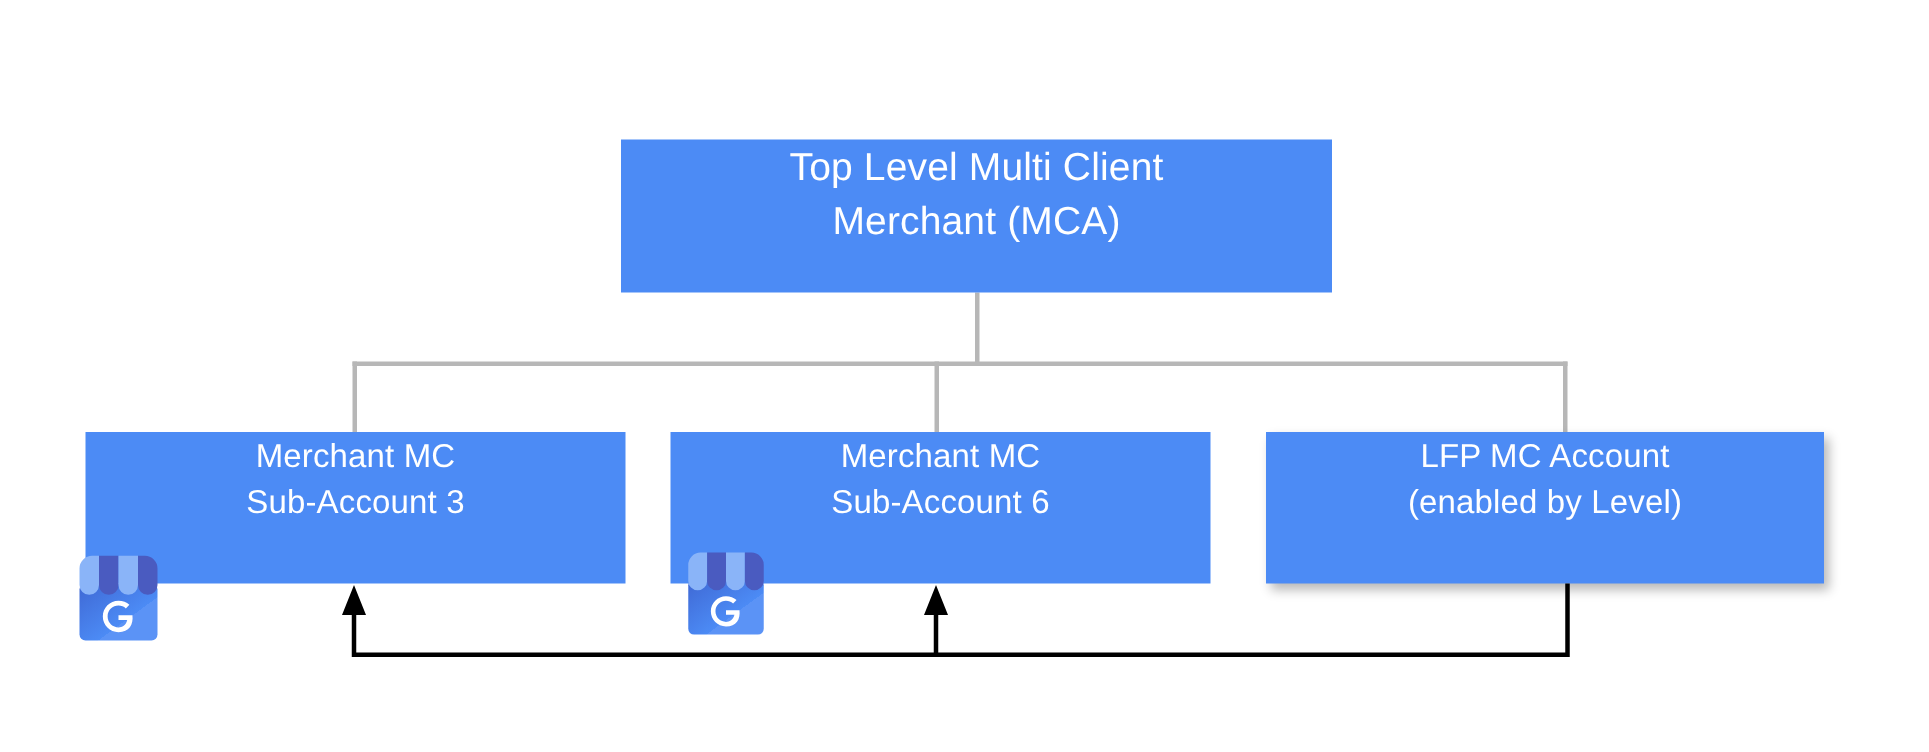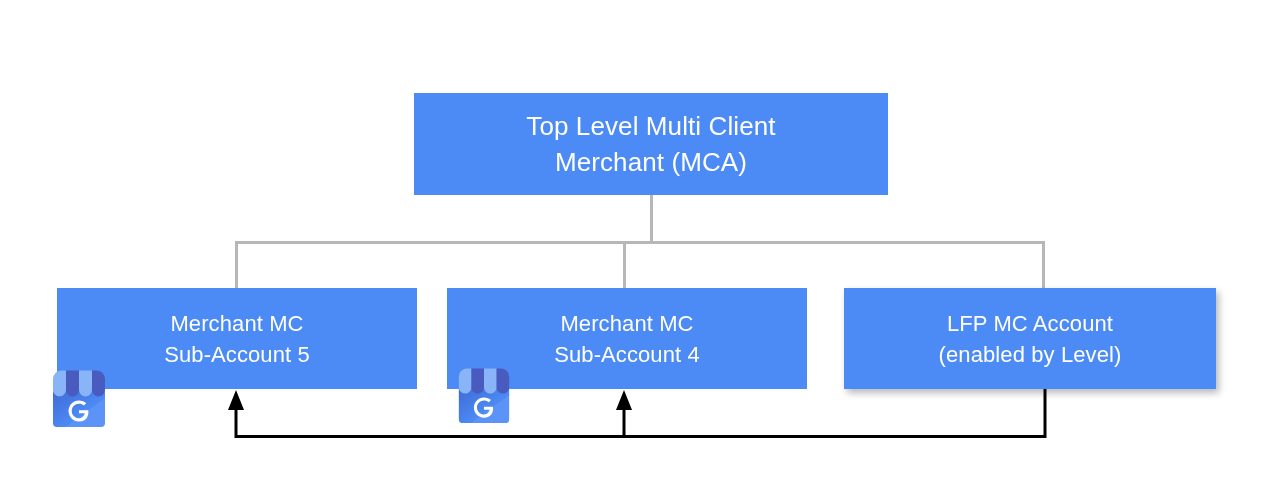--- a/index.html
+++ b/index.html
@@ -16,21 +16,21 @@
     height: 501px;
     background: #ffffff;
     overflow: hidden;
   }
   .node {
     position: absolute;
     box-sizing: border-box;
     background: #4c8bf5;
     color: #ffffff;
     display: flex;
-    align-items: center;
+    align-items: flex-start;
     justify-content: center;
     text-align: center;
     line-height: 1.25;
     letter-spacing: 0.1px;
     user-select: none;
   }
   .node .lines {
     display: block;
     width: 100%;
   }
@@ -111,28 +111,28 @@
   <div class="node" id="node-mca">
     <span class="lines">
       <span class="l1">Top Level Multi Client</span>
       <span class="l2">Merchant (MCA)</span>
     </span>
   </div>
 
   <div class="node" id="node-sub1">
     <span class="lines">
       <span class="l1">Merchant MC</span>
-      <span class="l2">Sub-Account 5</span>
+      <span class="l2">Sub-Account 3</span>
     </span>
   </div>
 
   <div class="node" id="node-sub2">
     <span class="lines">
       <span class="l1">Merchant MC</span>
-      <span class="l2">Sub-Account 4</span>
+      <span class="l2">Sub-Account 6</span>
     </span>
   </div>
 
   <div class="node" id="node-lfp">
     <span class="lines">
       <span class="l1">LFP MC Account</span>
       <span class="l2">(enabled by Level)</span>
     </span>
   </div>
 

